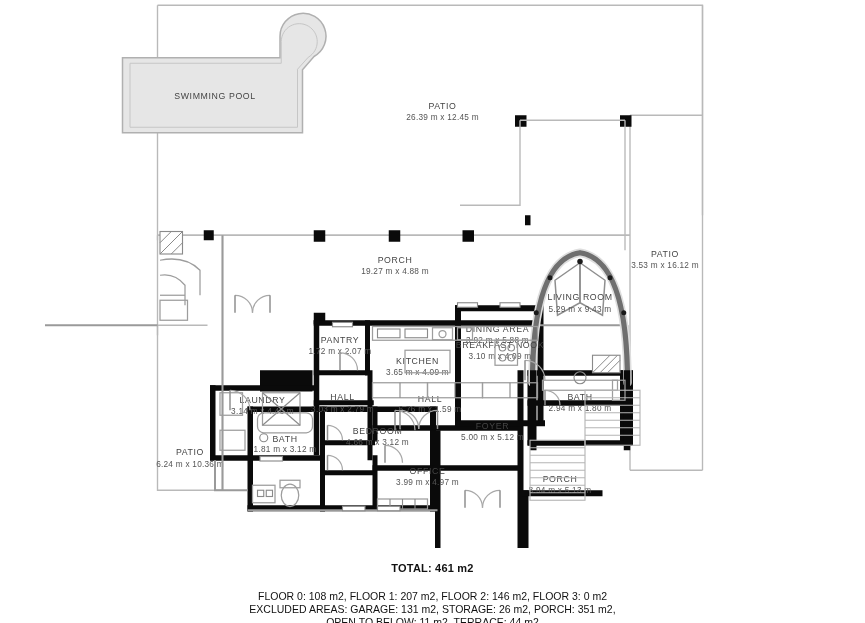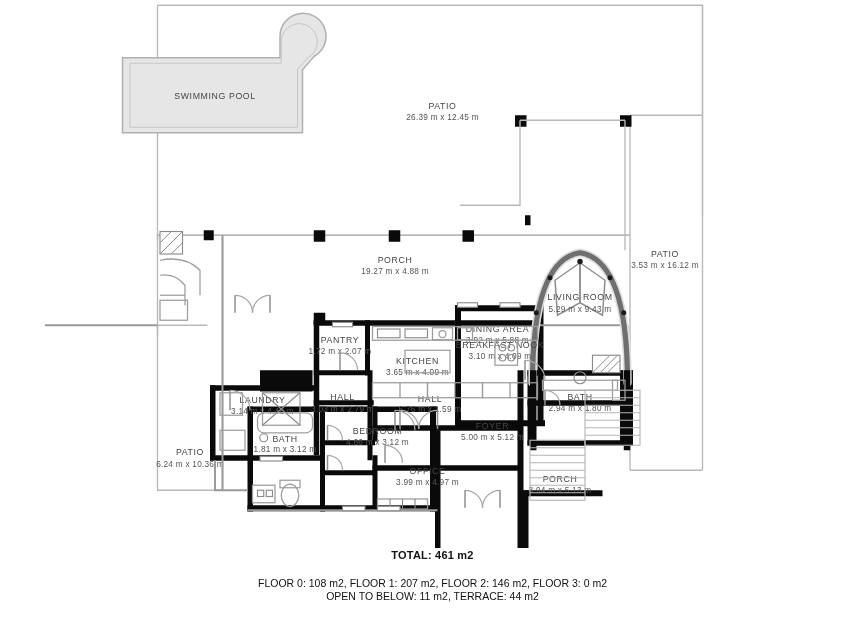--- a/index.html
+++ b/index.html
@@ -41,21 +41,21 @@
   .curve-wall{fill:none;stroke:#6f6f6f;stroke-width:2.1;stroke-linecap:round;}
   .curve-wall-bg{fill:none;stroke:#dedede;stroke-width:3.4;stroke-linecap:round;}
 
   
   #caption{
     position:absolute;left:0;right:0;top:548px;
     text-align:center;
   }
   #caption .total{
     font-size:11px;font-weight:bold;color:#111;letter-spacing:.2px;
-    margin:0 0 1px 0;line-height:14px;
+    margin:13px 0 1px 0;line-height:14px;
   }
   #caption .areas{
     font-size:10.5px;color:#111;line-height:13.2px;letter-spacing:0px;
     margin:15px;
   }
   #caption .areas div{white-space:nowrap;}
 </style>
 </head>
 <body>
 
@@ -389,16 +389,17 @@
     <rect class="win" x="200" y="121" width="8" height="1.8"></rect>
   </g>
 
 </svg>
 </div>
 
 <div id="caption">
   <p class="total">TOTAL: 461 m2</p>
   <div class="areas">
     <div>FLOOR 0: 108 m2, FLOOR 1: 207 m2, FLOOR 2: 146 m2, FLOOR 3: 0 m2</div>
+    <div>EXCLUDED AREAS: GARAGE: 131 m2, STORAGE: 26 m2, PORCH: 351 m2,</div>
     <div>OPEN TO BELOW: 11 m2, TERRACE: 44 m2</div>
   </div>
 
 </div>
 
 </body></html>

